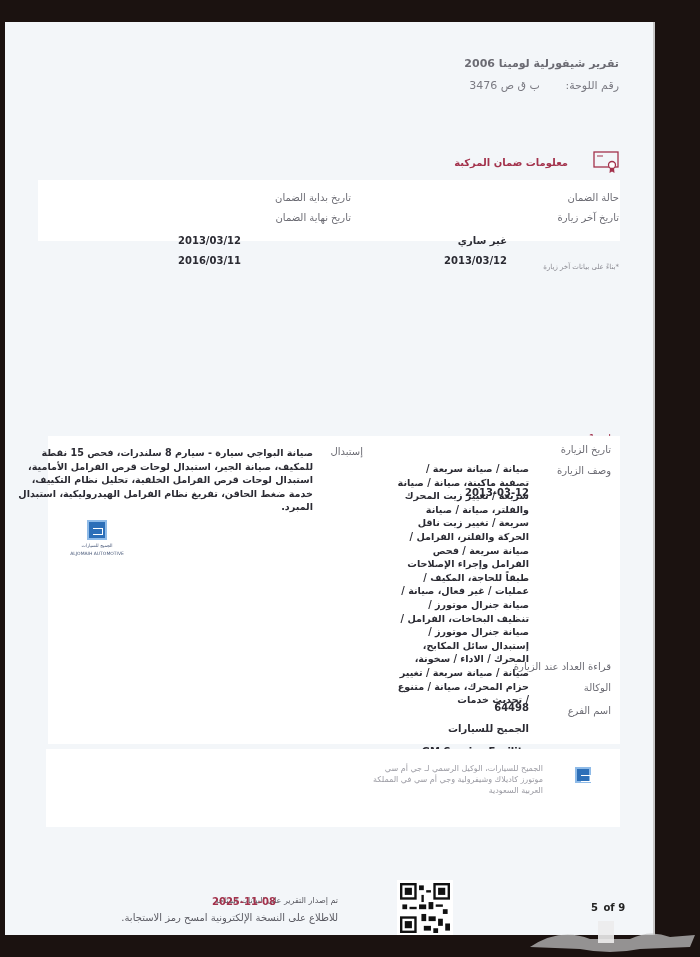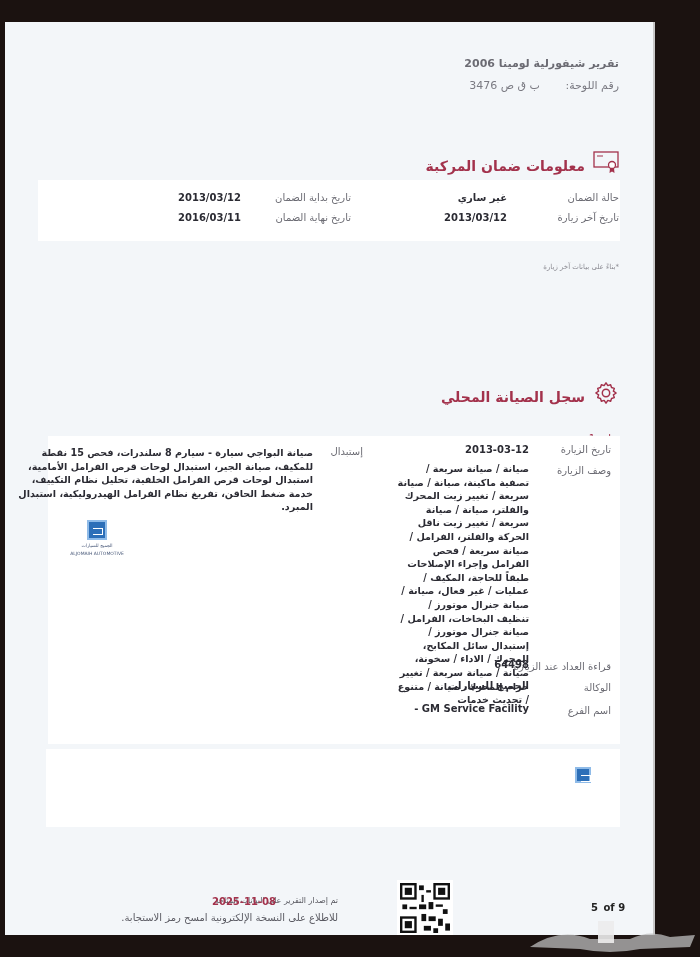--- a/index.html
+++ b/index.html
@@ -22,27 +22,27 @@
   .logo { position:absolute; left:-2px; top:0; width:122px; height:108px; }
   .logo svg { width:100%; height:100%; }
   .logo-ar { position:absolute; left:52px; top:39px; color:#fff; font-size:17px; font-family:"DejaVu Sans", sans-serif; }
   .logo-en { position:absolute; left:48px; top:61px; color:#fff; font-size:20px; font-family:"DejaVu Sans", sans-serif; letter-spacing:0.2px; }
 
   
   .hdr-title { position:absolute; right:36px; top:35px; font-size:11px; color:#6b6b73; direction:rtl; font-weight:bold; }
   .hdr-plate { position:absolute; right:36px; top:57px; font-size:11px; color:#7a7a82; direction:rtl; }
   .hdr-plate .lbl { margin-left:22px; }
 
-  .sec-title { position:absolute; right:36px; direction:rtl; display:flex; align-items:flex-end; gap:8px; color:#a3324c; font-size:14px; font-weight:bold; }
+  .sec-title { position:absolute; right:36px; direction:rtl; display:flex; align-items:center; gap:25px; color:#a3324c; font-size:10px; font-weight:bold; }
   .sec-title .ic { width:26px; height:24px; }
 
   .card { position:absolute; background:#ffffff; }
 
   .row { position:absolute; direction:rtl; font-size:10px; color:#6b6b73; }
-  .val { position:absolute; direction:rtl; font-size:10px; color:#2b2b33; font-weight:bold; text-align:right; }
+  .val { position:absolute; direction:rtl; font-size:10px; color:#2b2b33; font-weight:bold; text-align:right;margin-top:43px; }
 
   .note-small { position:absolute; right:36px; top:241px; font-size:7px; color:#8a8a92; direction:rtl; }
   .visit-count { position:absolute; right:36px; top:411px; font-size:10px; color:#a3324c; direction:rtl; }
 
   .desc { position:absolute; right:190px; top:462px; width:118px; direction:rtl; font-size:9.6px; line-height:13.6px; color:#2b2b33; font-weight:bold; text-align:right; }
   .notes { position:absolute; right:298px; top:446px; width:290px; direction:rtl; font-size:9.6px; line-height:13.6px; color:#2b2b33; font-weight:bold; text-align:right; }
 
   .dealer-logo { position:absolute; }
   .dealer-logo .box { width:20px; height:20px; background:#2d6fb8; border:2px solid #8fbbe8; position:relative; margin:0 auto; }
   .dealer-logo .box::after { content:""; position:absolute; left:4px; top:6px; width:9px; height:5px; border:1.5px solid #fff; border-left:none; }
@@ -86,27 +86,20 @@
   <div class="row" style="right:36px; top:170px;">حالة الضمان</div>
   <div class="val" style="right:148px; top:170px;">غير ساري</div>
   <div class="row" style="right:36px; top:190px;">تاريخ آخر زيارة</div>
   <div class="val" style="right:148px; top:190px;">2013/03/12</div>
   <div class="row" style="right:304px; top:170px;">تاريخ بداية الضمان</div>
   <div class="val" style="right:414px; top:170px;">2013/03/12</div>
   <div class="row" style="right:304px; top:190px;">تاريخ نهاية الضمان</div>
   <div class="val" style="right:414px; top:190px;">2016/03/11</div>
   <div class="note-small">*بناءً على بيانات آخر زيارة</div>
 
-  <div class="sec-title" style="top:359px;">
-    <svg class="ic" viewBox="0 0 26 26">
-      <path d="M13 2 l2 3 3-1 1 3 3 1-1 3 3 2-3 2 1 3-3 1-1 3-3-1-2 3-2-3-3 1-1-3-3-1 1-3-3-2 3-2-1-3 3-1 1-3 3 1z" fill="none" stroke="#a3324c" stroke-width="1.6" stroke-linejoin="round"></path>
-      <circle cx="13" cy="13" r="4" fill="none" stroke="#a3324c" stroke-width="1.6"></circle>
-    </svg>
-    <span>سجل الصيانة المحلي</span>
-  </div>
   <div class="visit-count">زيارة 1</div>
 
   <div class="card" style="left:43px; top:414px; width:572px; height:308px;"></div>
 
   <div class="row" style="right:44px; top:422px;">تاريخ الزيارة</div>
   <div class="val" style="right:126px; top:422px;">2013-03-12</div>
   <div class="row" style="right:44px; top:443px;">وصف الزيارة</div>
   <div class="desc" style="right:126px; top:440px; width:135px;">صيانة / صيانة سريعة / تصفية ماكينة، صيانة / صيانة سريعة / تغيير زيت المحرك والفلتر، صيانة / صيانة سريعة / تغيير زيت ناقل الحركة والفلتر، الفرامل / صيانة سريعة / فحص الفرامل وإجراء الإصلاحات طبقاً للحاجة، المكيف / عمليات / غير فعال، صيانة / صيانة جنرال موتورز / تنظيف البخاخات، الفرامل / صيانة جنرال موتورز / إستبدال سائل المكابح، المحرك / الاداء / سخونة، صيانة / صيانة سريعة / تغيير حزام المحرك، صيانة / متنوع / تحديث خدمات</div>
 
   <div class="row" style="right:44px; top:639px;">قراءة العداد عند الزيارة</div>
@@ -122,20 +115,21 @@
   <div class="dealer-logo" style="left:62px; top:498px; width:60px;">
     <div class="box"></div>
     <div class="cap">الجميح للسيارات</div>
     <div class="cap">ALJOMAIH AUTOMOTIVE</div>
   </div>
 
   <div class="card" style="left:41px; top:727px; width:574px; height:78px;"></div>
   <div class="dealer-logo" style="left:558px; top:745px; width:40px;">
     <div class="box" style="width:16px;height:16px;"></div>
   </div>
+  <div class="footer-dealer" style="right:112px; top:741px;">الجميح للسيارات، الوكيل الرسمي لـ جي أم سي موتورز كاديلاك وشيفرولية وجي أم سي في المملكة العربية السعودية</div>
 
   <div class="qr" style="top:858px;">
     <svg viewBox="0 0 21 21" width="50" height="50">
       <rect x="0" y="0" width="7" height="7" fill="#111"></rect>
         <rect x="1" y="1" width="5" height="5" fill="#fff"></rect>
         <rect x="2" y="2" width="3" height="3" fill="#111"></rect>
       <rect x="14" y="0" width="7" height="7" fill="#111"></rect>
         <rect x="15" y="1" width="5" height="5" fill="#fff"></rect>
         <rect x="16" y="2" width="3" height="3" fill="#111"></rect>
       <rect x="0" y="14" width="7" height="7" fill="#111"></rect>

